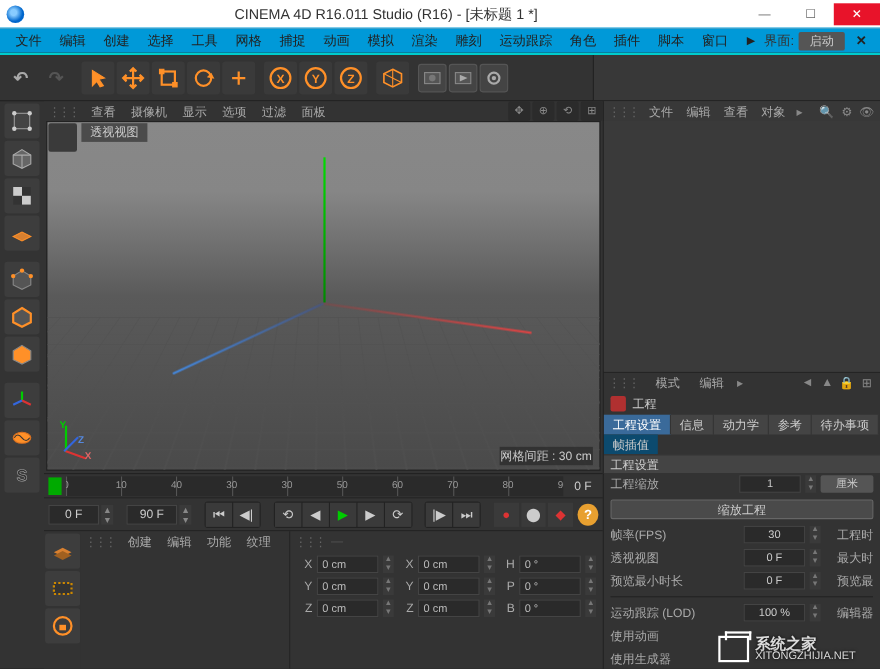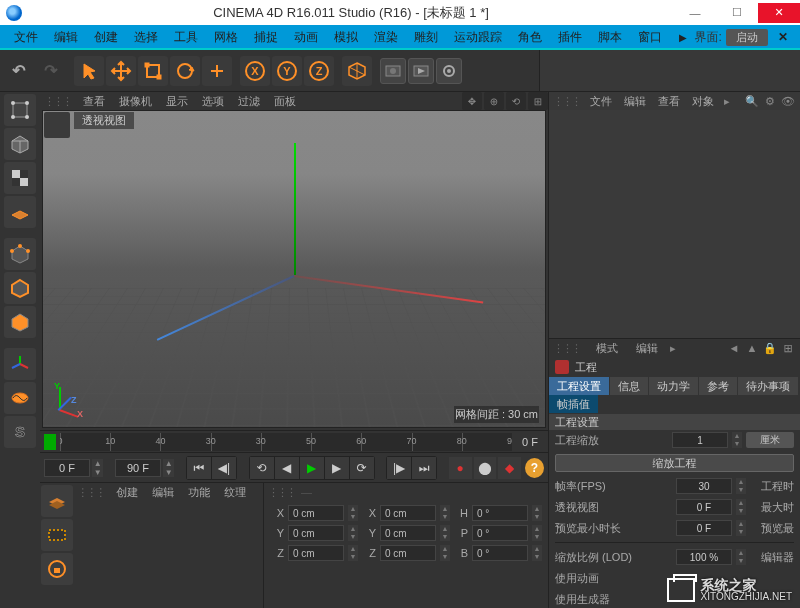--- a/index.html
+++ b/index.html
@@ -134,21 +134,21 @@
 .attr-rows { padding: 0 6px; display: flex; flex-direction: column; gap: 3px; font-size: 11px; color: #aaa; }
 .attr-row { display: flex; align-items: center; height: 18px; gap: 4px; }
 .attr-label { flex: 1; white-space: nowrap; }
 .attr-val { width: 56px; height: 16px; background: #2a2a2a; border: 1px solid #444; color: #ccc; font-size: 10px; text-align: center; }
 .attr-step { width: 10px; height: 16px; background: #3a3a3a; color: #777; font-size: 7px; display: flex; flex-direction: column; cursor: pointer; }
 .attr-step div { height: 8px; text-align: center; line-height: 8px; }
 .attr-unit { width: 48px; height: 16px; background: #555; color: #ccc; font-size: 10px; display: flex; align-items: center; justify-content: center; border-radius: 2px; cursor: pointer; }
 .attr-wide-btn { height: 18px; background: #4a4a4a; color: #ccc; font-size: 11px; display: flex; align-items: center; justify-content: center; border: 1px solid #666; border-radius: 2px; cursor: pointer; margin: 2px 0; }
 .attr-rlabel { width: 44px; text-align: right; }
 
-.watermark { position: absolute; right: 8px; bottom: 6px; color: rgba(255,255,255,0.85); font-size: 13px; font-family: Arial, sans-serif; display: flex; align-items: center; gap: 6px; z-index: 100; text-shadow: 0 0 3px #000; }
+.watermark { position: absolute; right: 22px; bottom: 6px; color: rgba(255,255,255,0.85); font-size: 13px; font-family: Arial, sans-serif; display: flex; align-items: center; gap: 6px; z-index: 100; text-shadow: 0 0 3px #000; }
 .watermark-logo { width: 28px; height: 24px; border: 2px solid #fff; position: relative; background: transparent; }
 .watermark-logo::before { content: ""; position: absolute; top: -6px; left: 4px; width: 20px; height: 6px; border: 2px solid #fff; border-bottom: none; }
 .watermark-text { display: flex; flex-direction: column; line-height: 1; }
 .wm-cn { font-size: 14px; font-weight: bold; }
 .wm-url { font-size: 10px; color: #ddd; }
 
 
 .ico-prim { fill:#ff9028; stroke:#ff9028; }
 </style>
 </head>
@@ -642,21 +642,21 @@
           <span class="attr-label">预览最小时长</span>
           <input class="attr-val" value="0 F" style="">
           <div class="attr-step">
               <div>▲</div>
               <div>▼</div>
             </div>
           <span class="attr-rlabel">预览最</span>
         </div>
         <div style="height:1px;background:#222;margin:2px 0"></div>
         <div class="attr-row">
-          <span class="attr-label">缩放比例 (LOD)</span>
+          <span class="attr-label">运动跟踪 (LOD)</span>
           <input class="attr-val" value="100 %" style="">
           <div class="attr-step">
               <div>▲</div>
               <div>▼</div>
             </div>
           <span class="attr-rlabel">编辑器</span>
         </div>
         <div class="attr-row">
           <span class="attr-label">使用动画</span>
         </div>

